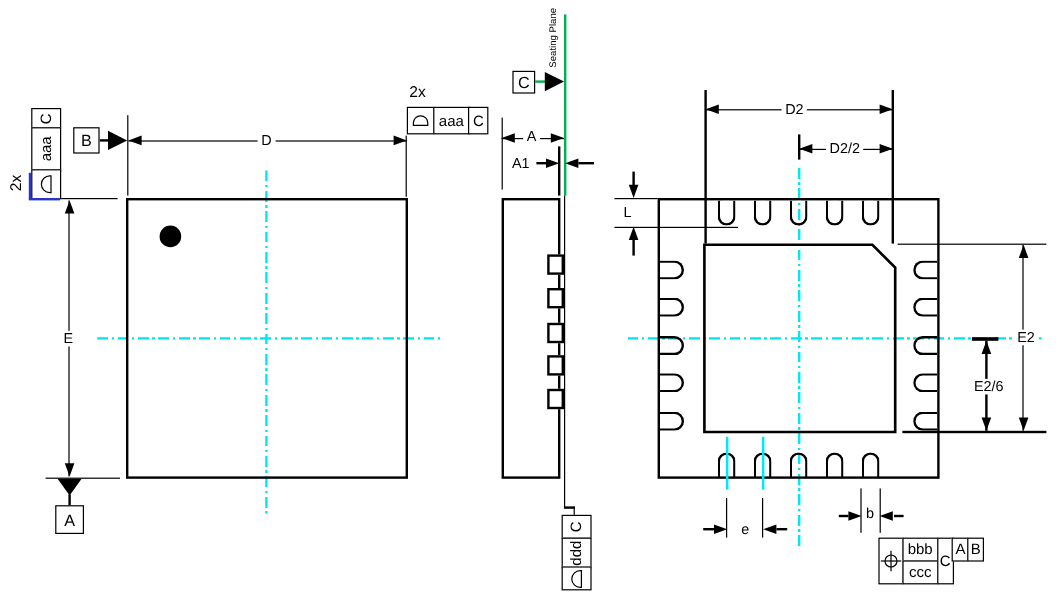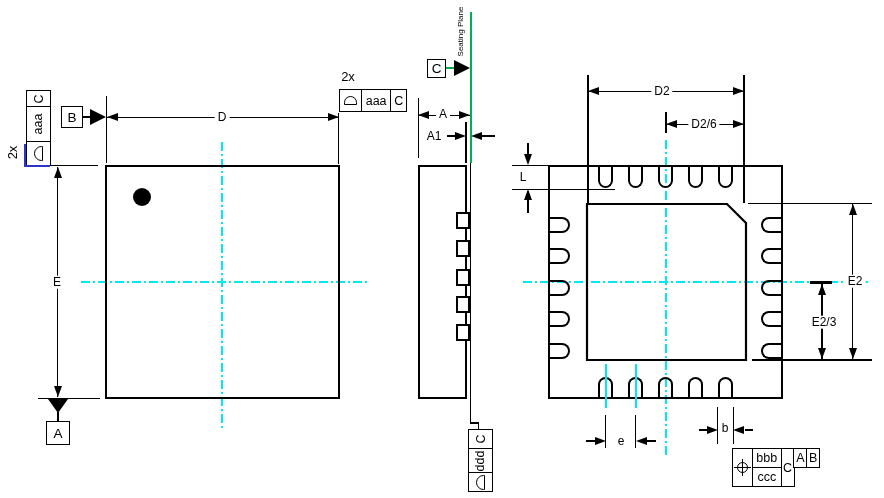--- a/index.html
+++ b/index.html
@@ -218,42 +218,42 @@
     <div class="ln" style="left:743.3px;top:75px;width:1.4px;height:128px"></div>
     <div class="ln" style="left:588px;top:90.5px;width:156px;height:1.4px"></div>
     <div class="ar l" style="left:588px;top:87px"></div>
     <div class="ar r" style="left:733px;top:87px"></div>
     <div class="lb" style="left:662px;top:91px">D2</div>
 
     <div class="ln" style="left:665.3px;top:112px;width:1.4px;height:21px"></div>
     <div class="ln" style="left:666px;top:123.5px;width:78px;height:1.4px"></div>
     <div class="ar l" style="left:666px;top:120px"></div>
     <div class="ar r" style="left:733px;top:120px"></div>
-    <div class="lb" style="left:704px;top:124px">D2/6</div>
+    <div class="lb" style="left:704px;top:124px">D2/2</div>
 
     <div class="ln" style="left:512px;top:164.5px;width:36px;height:1.4px"></div>
     <div class="ln" style="left:512px;top:188.5px;width:103px;height:1.4px"></div>
     <div class="ln" style="left:527.3px;top:143px;width:1.4px;height:12px"></div>
     <div class="ar d" style="left:524px;top:154px"></div>
     <div class="ar u" style="left:524px;top:189px"></div>
     <div class="ln" style="left:527.3px;top:200px;width:1.4px;height:13px"></div>
     <div class="lb" style="left:523px;top:177px">L</div>
 
     <div class="ln" style="left:748px;top:202.5px;width:124px;height:1.4px"></div>
     <div class="ln" style="left:752px;top:359px;width:120px;height:2px"></div>
     <div class="ln" style="left:852px;top:204px;width:1.4px;height:155px"></div>
     <div class="ar u" style="left:848.5px;top:204px"></div>
     <div class="ar d" style="left:848.5px;top:348px"></div>
     <div class="lb" style="left:855px;top:281px">E2</div>
 
     <div class="ln" style="left:810px;top:281.2px;width:22px;height:2.4px"></div>
     <div class="ln" style="left:821.3px;top:284px;width:1.4px;height:75px"></div>
     <div class="ar u" style="left:817.8px;top:284px"></div>
     <div class="ar d" style="left:817.8px;top:348px"></div>
-    <div class="lb" style="left:824px;top:322px">E2/3</div>
+    <div class="lb" style="left:824px;top:322px">E2/6</div>
 
     <div class="csolid" style="left:604.7px;top:364px;height:44px"></div>
     <div class="csolid" style="left:634.7px;top:364px;height:44px"></div>
     <div class="ln" style="left:605px;top:415px;width:1.4px;height:33px"></div>
     <div class="ln" style="left:635px;top:415px;width:1.4px;height:33px"></div>
     <div class="ln" style="left:586px;top:440.3px;width:9px;height:1.4px"></div>
     <div class="ar r" style="left:594.5px;top:437px"></div>
     <div class="ar l" style="left:635.6px;top:437px"></div>
     <div class="ln" style="left:647px;top:440.3px;width:9px;height:1.4px"></div>
     <div class="lb" style="left:621px;top:441px">e</div>

